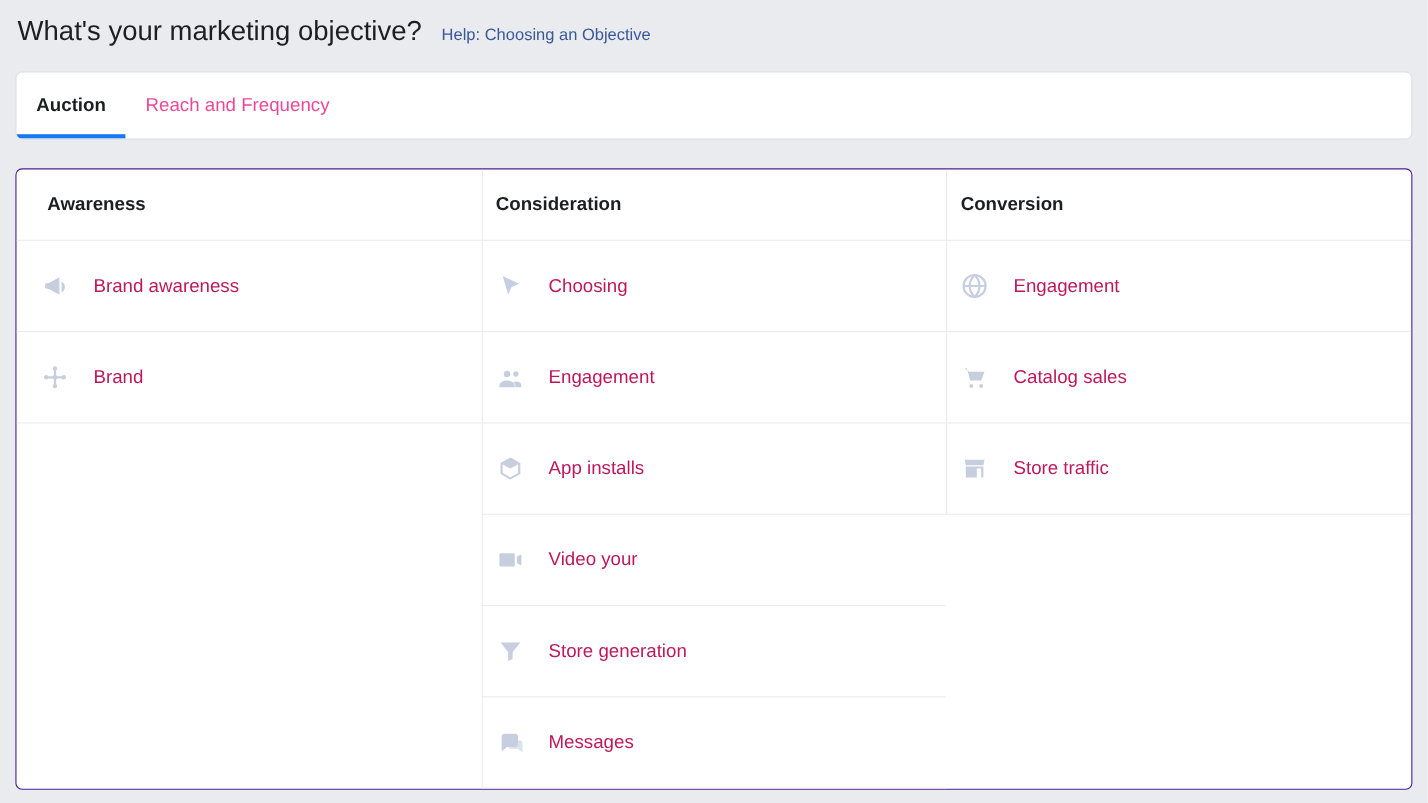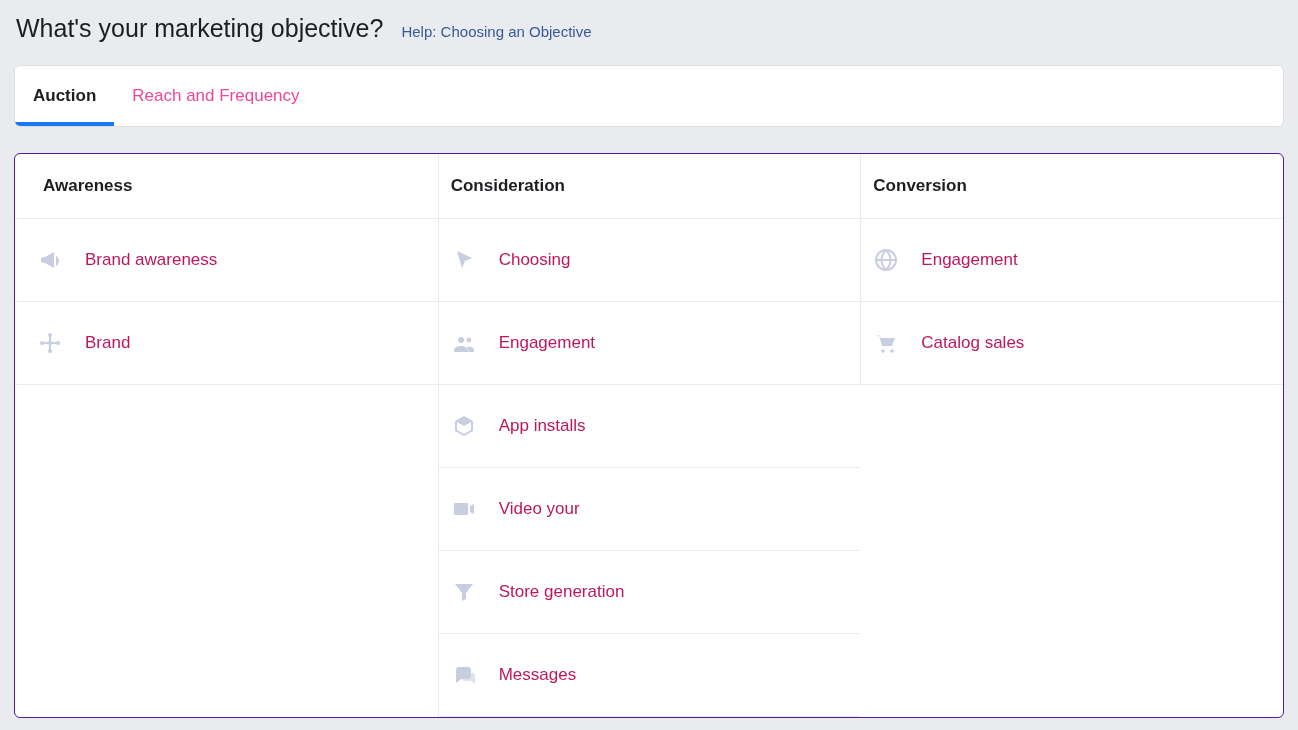--- a/index.html
+++ b/index.html
@@ -235,16 +235,24 @@
         <span class="icon">
           <svg viewBox="0 0 24 24">
               <path d="M3 4h2l3 11h10l3-8H7"></path>
               <circle cx="9" cy="20" r="1.8"></circle>
               <circle cx="18" cy="20" r="1.8"></circle>
             </svg>
         </span>
         <span>Catalog sales</span>
       </div>
 
+      <div class="obj-item">
+        <span class="icon">
+          <svg viewBox="0 0 24 24">
+              <path d="M3 4h18l-1 5H4L3 4zm1 6h16v10H4V10zm10 2v8h4v-8h-4z"></path>
+            </svg>
+        </span>
+        <span>Store traffic</span>
+      </div>
     </div>
 
   </div>
 </div>
 
 </body></html>

